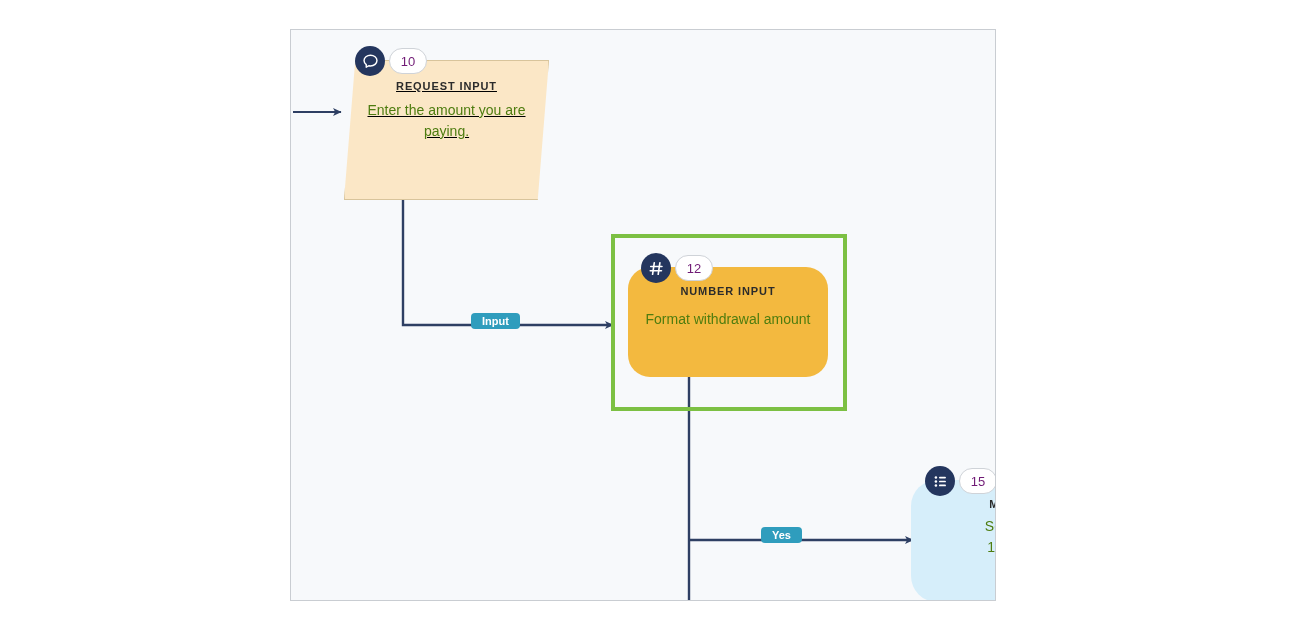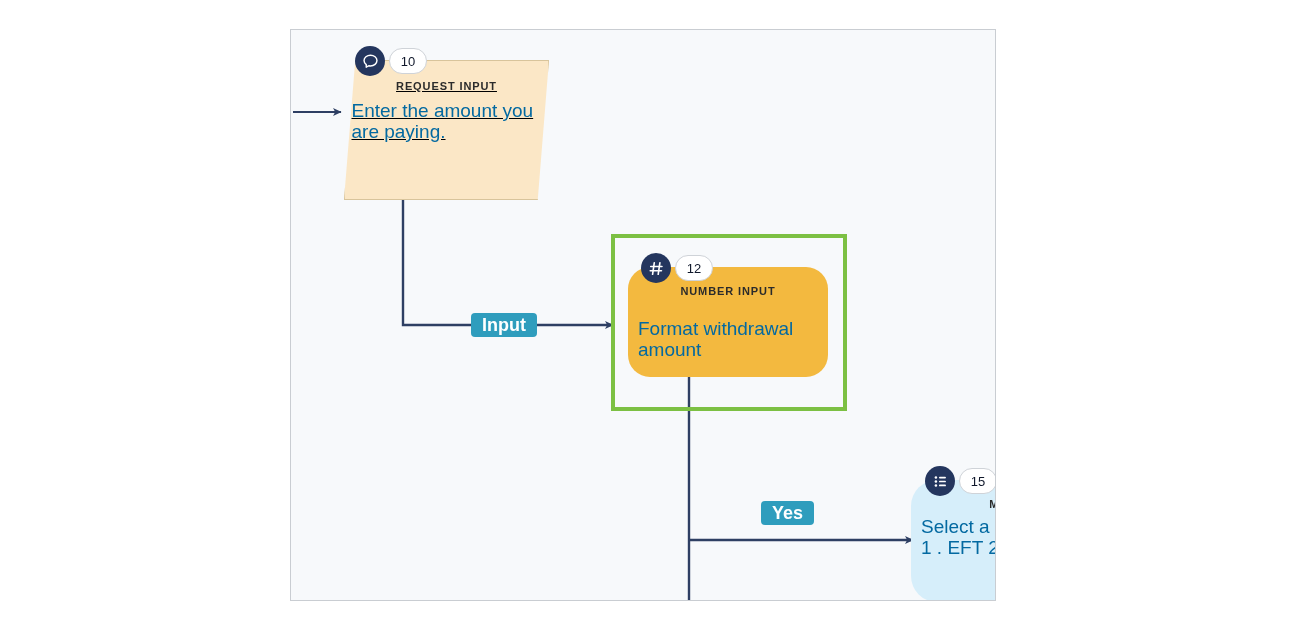--- a/index.html
+++ b/index.html
@@ -68,23 +68,24 @@
   .node-kind {
     font-size: 11px;
     font-weight: bold;
     letter-spacing: 0.9px;
     color: #2b2b2b;
     text-align: center;
     white-space: nowrap;
   }
 
   .node-text {
-    font-size: 19px;
+    font-size: 14px;
     line-height: 21px;
-    color: #0369a1;
+    color: #4d7c0f;
+    text-align: center;
     white-space: pre-line;
   }
 
   
   .icon-badge {
     position: absolute;
     width: 30px;
     height: 30px;
     border-radius: 50%;
     background: #1f3864;
@@ -100,21 +101,21 @@
     position: absolute;
     min-width: 38px;
     height: 26px;
     border-radius: 13px;
     background: #ffffff;
     border: 1px solid #cfd3d8;
     display: flex;
     align-items: center;
     justify-content: center;
     font-size: 13px;
-    color: #0f172a;
+    color: #701a75;
     z-index: 5;
     box-sizing: border-box;
   }
 
   
   #node-10 {
     left: 53px;
     top: 30px;
     width: 205px;
     height: 140px;
@@ -148,21 +149,21 @@
     top: 237px;
     width: 200px;
     height: 110px;
     z-index: 3;
   }
   #node-12 .node-body {
     background: #f3b93f;
     border-radius: 22px;
   }
   #node-12 .node-content { padding-top: 18px; }
-  #node-12 .node-text { margin-top: 21px; width: 180px; }
+  #node-12 .node-text { margin-top: 12px; width: 180px; }
   #node-12 .icon-badge { left: 13px; top: -14px; }
   #node-12 .num-badge  { left: 47px; top: -12px; }
 
   
   #node-13 {
     left: 620px;
     top: 450px;
     width: 200px;
     height: 122px;
     z-index: 3;
@@ -173,36 +174,36 @@
   }
   #node-13 .node-content { padding-top: 18px; align-items: center; }
   #node-13 .node-kind { align-self: center; margin-left: 18px; }
   #node-13 .node-text { margin-top: 6px; width: 190px; margin-left: 10px; }
   #node-13 .icon-badge { left: 14px; top: -14px; }
   #node-13 .num-badge  { left: 48px; top: -12px; }
 
   
   .edge-label {
     position: absolute;
-    height: 24px;
+    height: 16px;
     border-radius: 4px;
     background: #2e9ebd;
     background: #2f9dbd;
     color: #ffffff;
-    font-size: 18px;
+    font-size: 11px;
     font-weight: bold;
     display: flex;
     align-items: center;
     justify-content: center;
     padding: 0 11px;
     box-sizing: border-box;
     z-index: 4;
   }
   #label-input { left: 180px; top: 283px; }
-  #label-yes   { left: 470px; top: 471px; }
+  #label-yes   { left: 470px; top: 497px; }
 
   
   #hscroll {
     position: absolute;
     left: 290px;
     top: 596px;
     width: 706px;
     height: 6px;
     background: transparent;
   }

